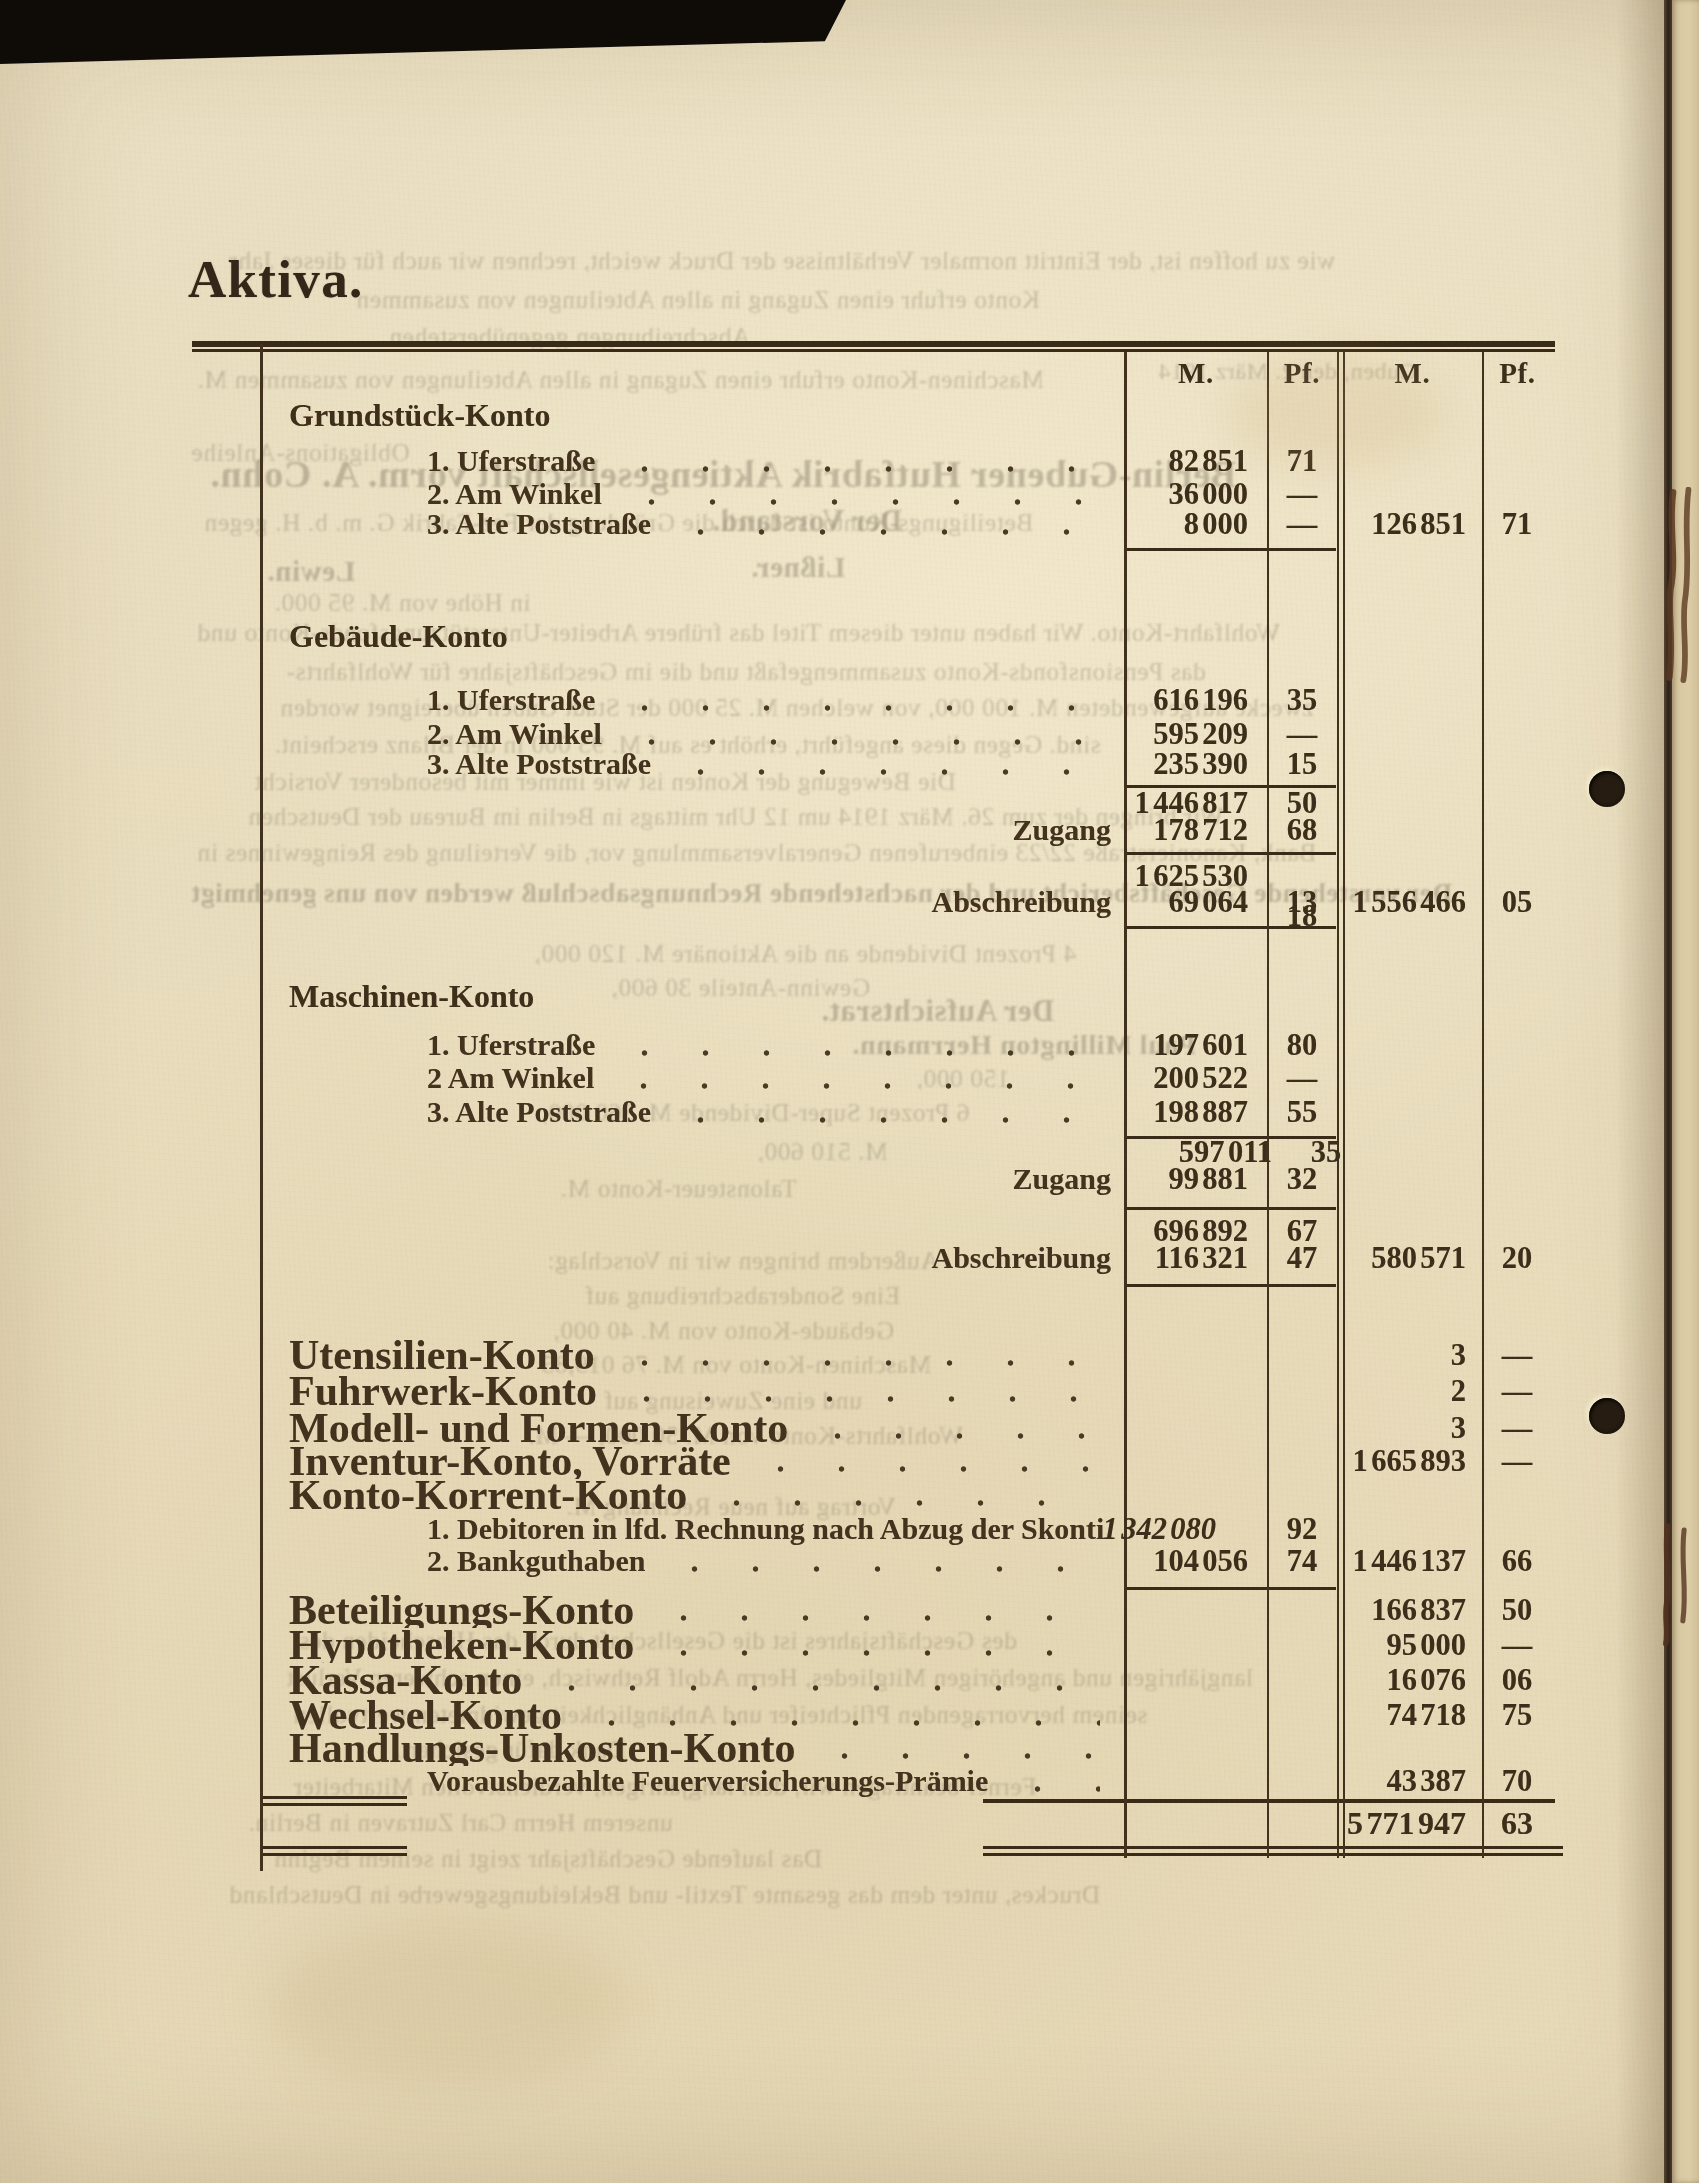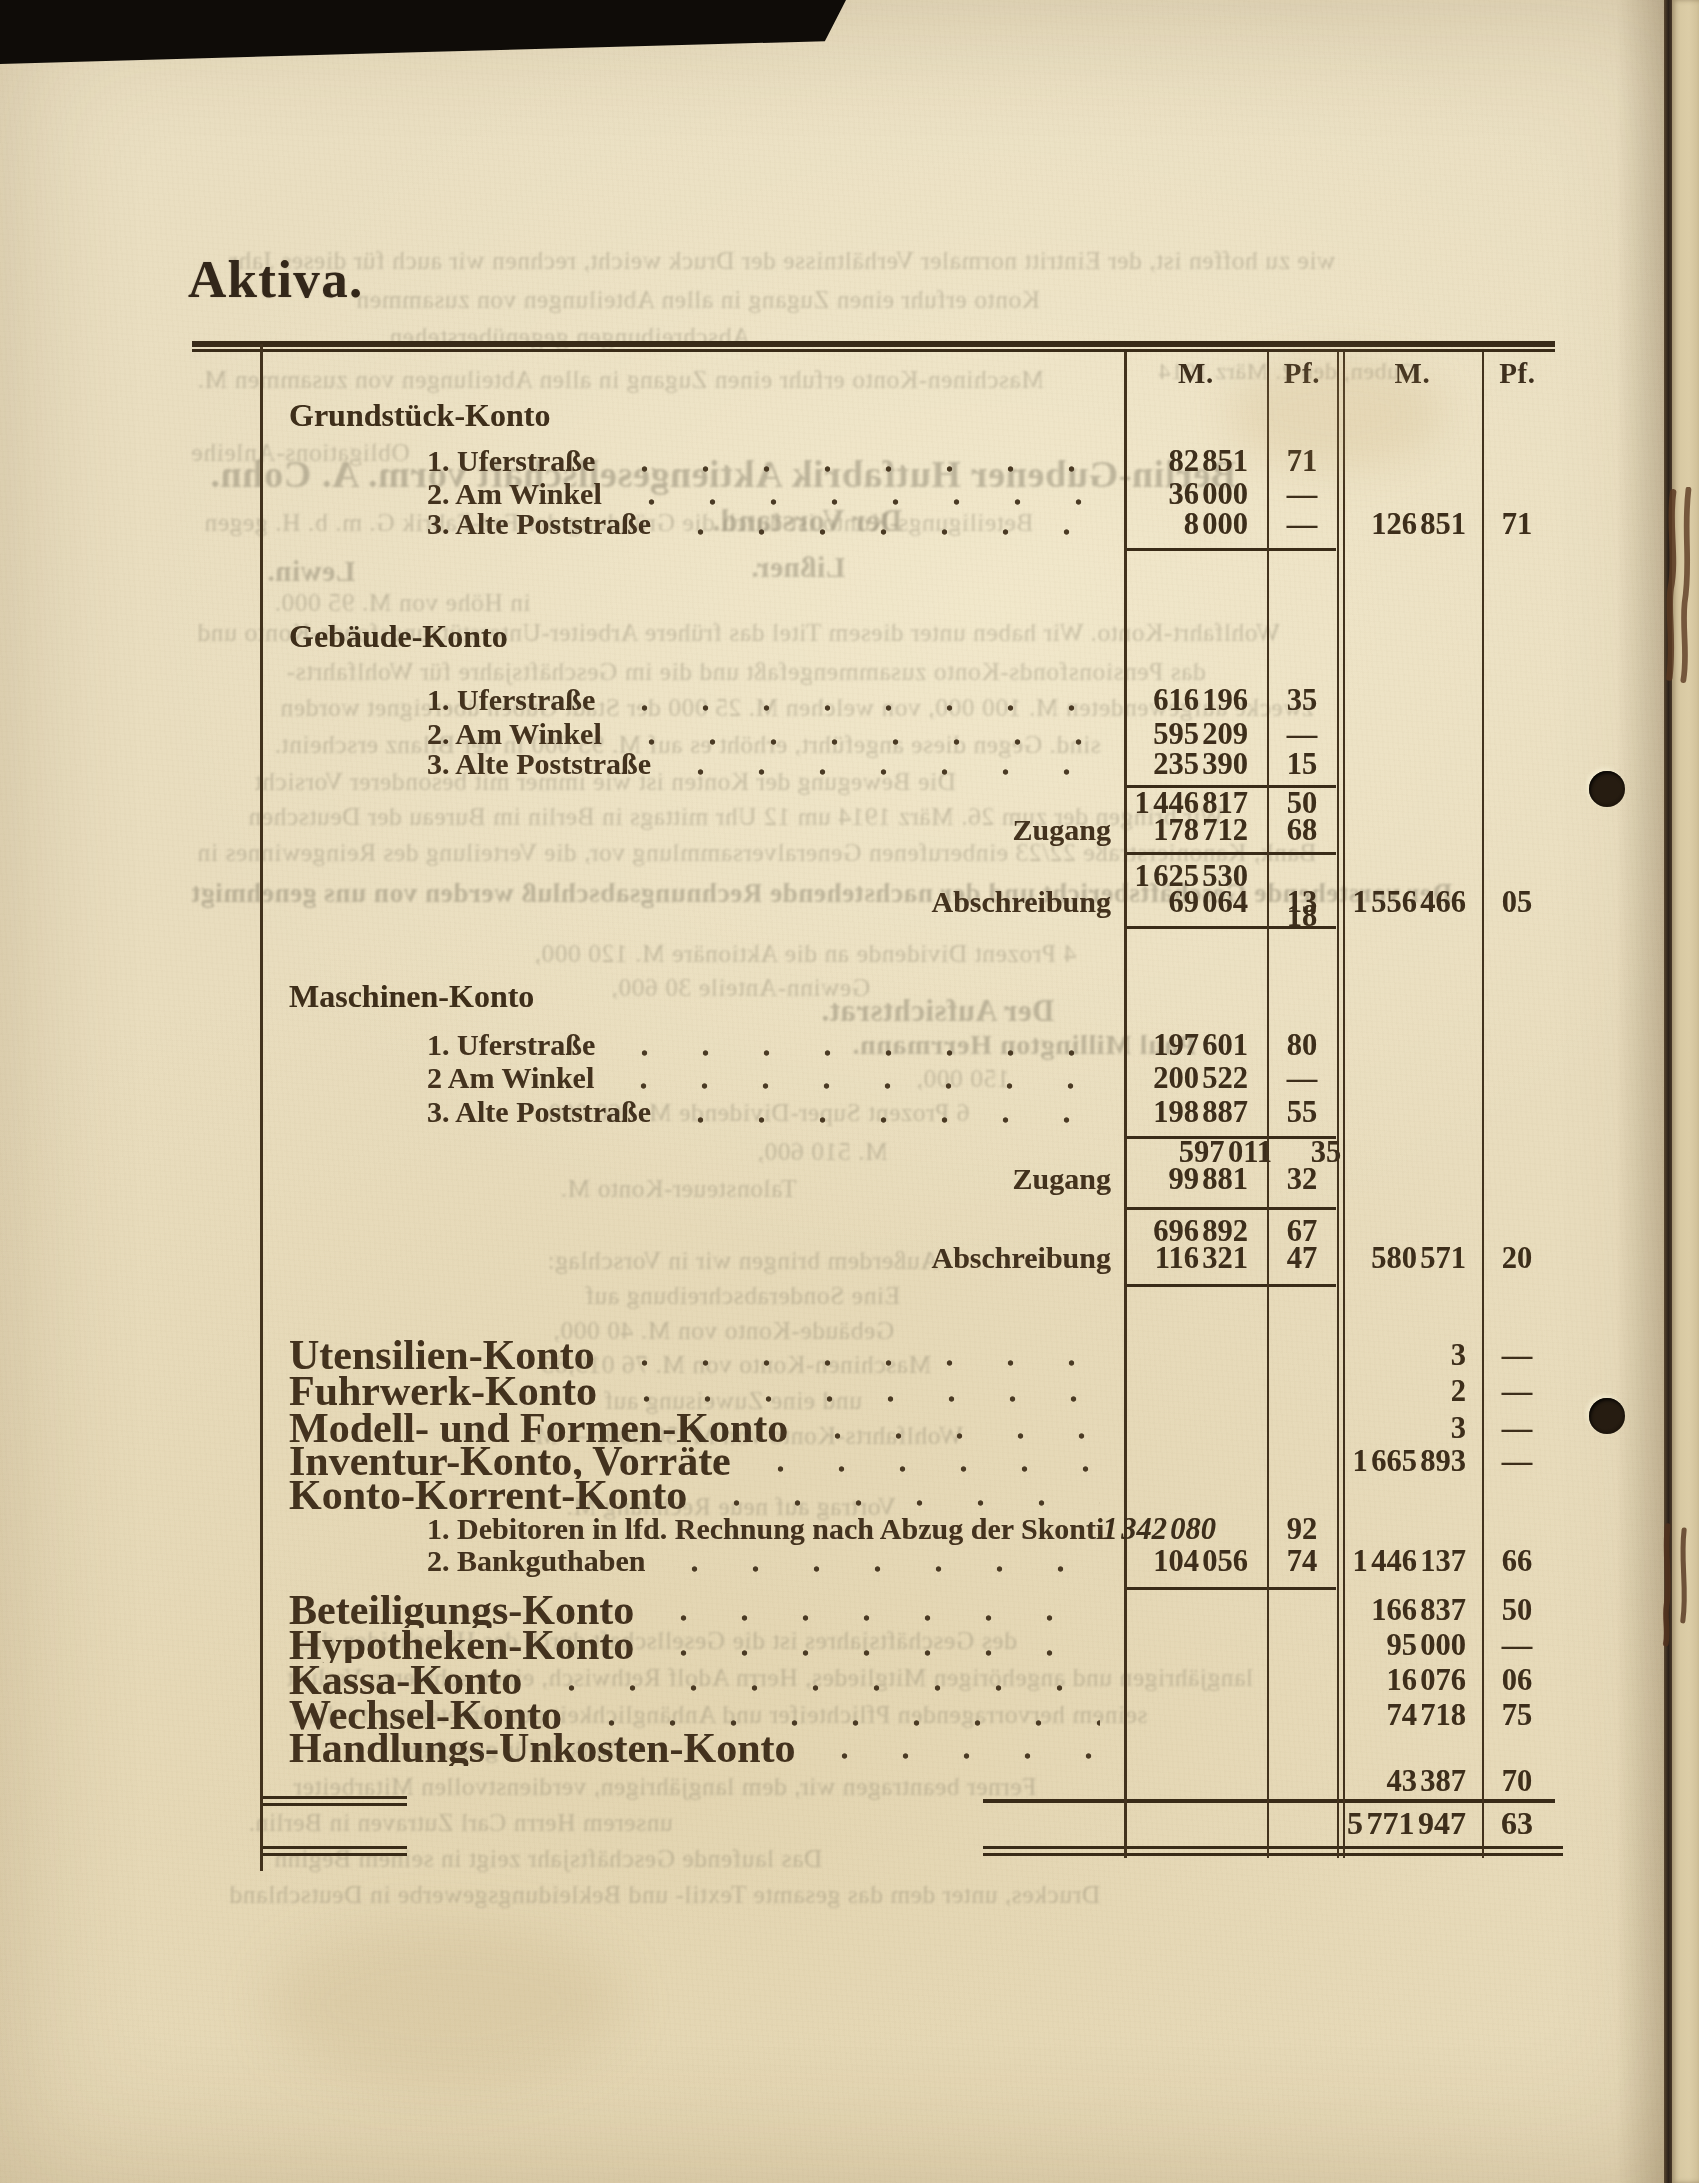--- a/index.html
+++ b/index.html
@@ -399,20 +399,24 @@
         <div class="cell right" style="left: 1344px; width: 122px;">74 718</div>
         <div class="cell center" style="left: 1484px; width: 66px;">75</div>
       </div>
       <div class="row main" style="top: 1730px;">
         <div class="labelbox" style="left: 289px; width: 821px;">
           <span class="label">Handlungs-Unkosten-Konto</span>
           <span class="leader"></span>
         </div>
       </div>
       <div class="row sub2" style="top: 1763px;">
+        <div class="labelbox" style="left: 427px; width: 683px;">
+          <span class="label">Vorausbezahlte Feuerversicherungs-Prämie</span>
+          <span class="leader"></span>
+        </div>
         <div class="cell right" style="left: 1344px; width: 122px;">43 387</div>
         <div class="cell center" style="left: 1484px; width: 66px;">70</div>
       </div>
       <div class="row total" style="top: 1805px;">
         <div class="cell right" style="left: 1344px; width: 122px;">5 771 947</div>
         <div class="cell center" style="left: 1484px; width: 66px;">63</div>
       </div>
     </div>
 
   <div id="black-band"></div>

